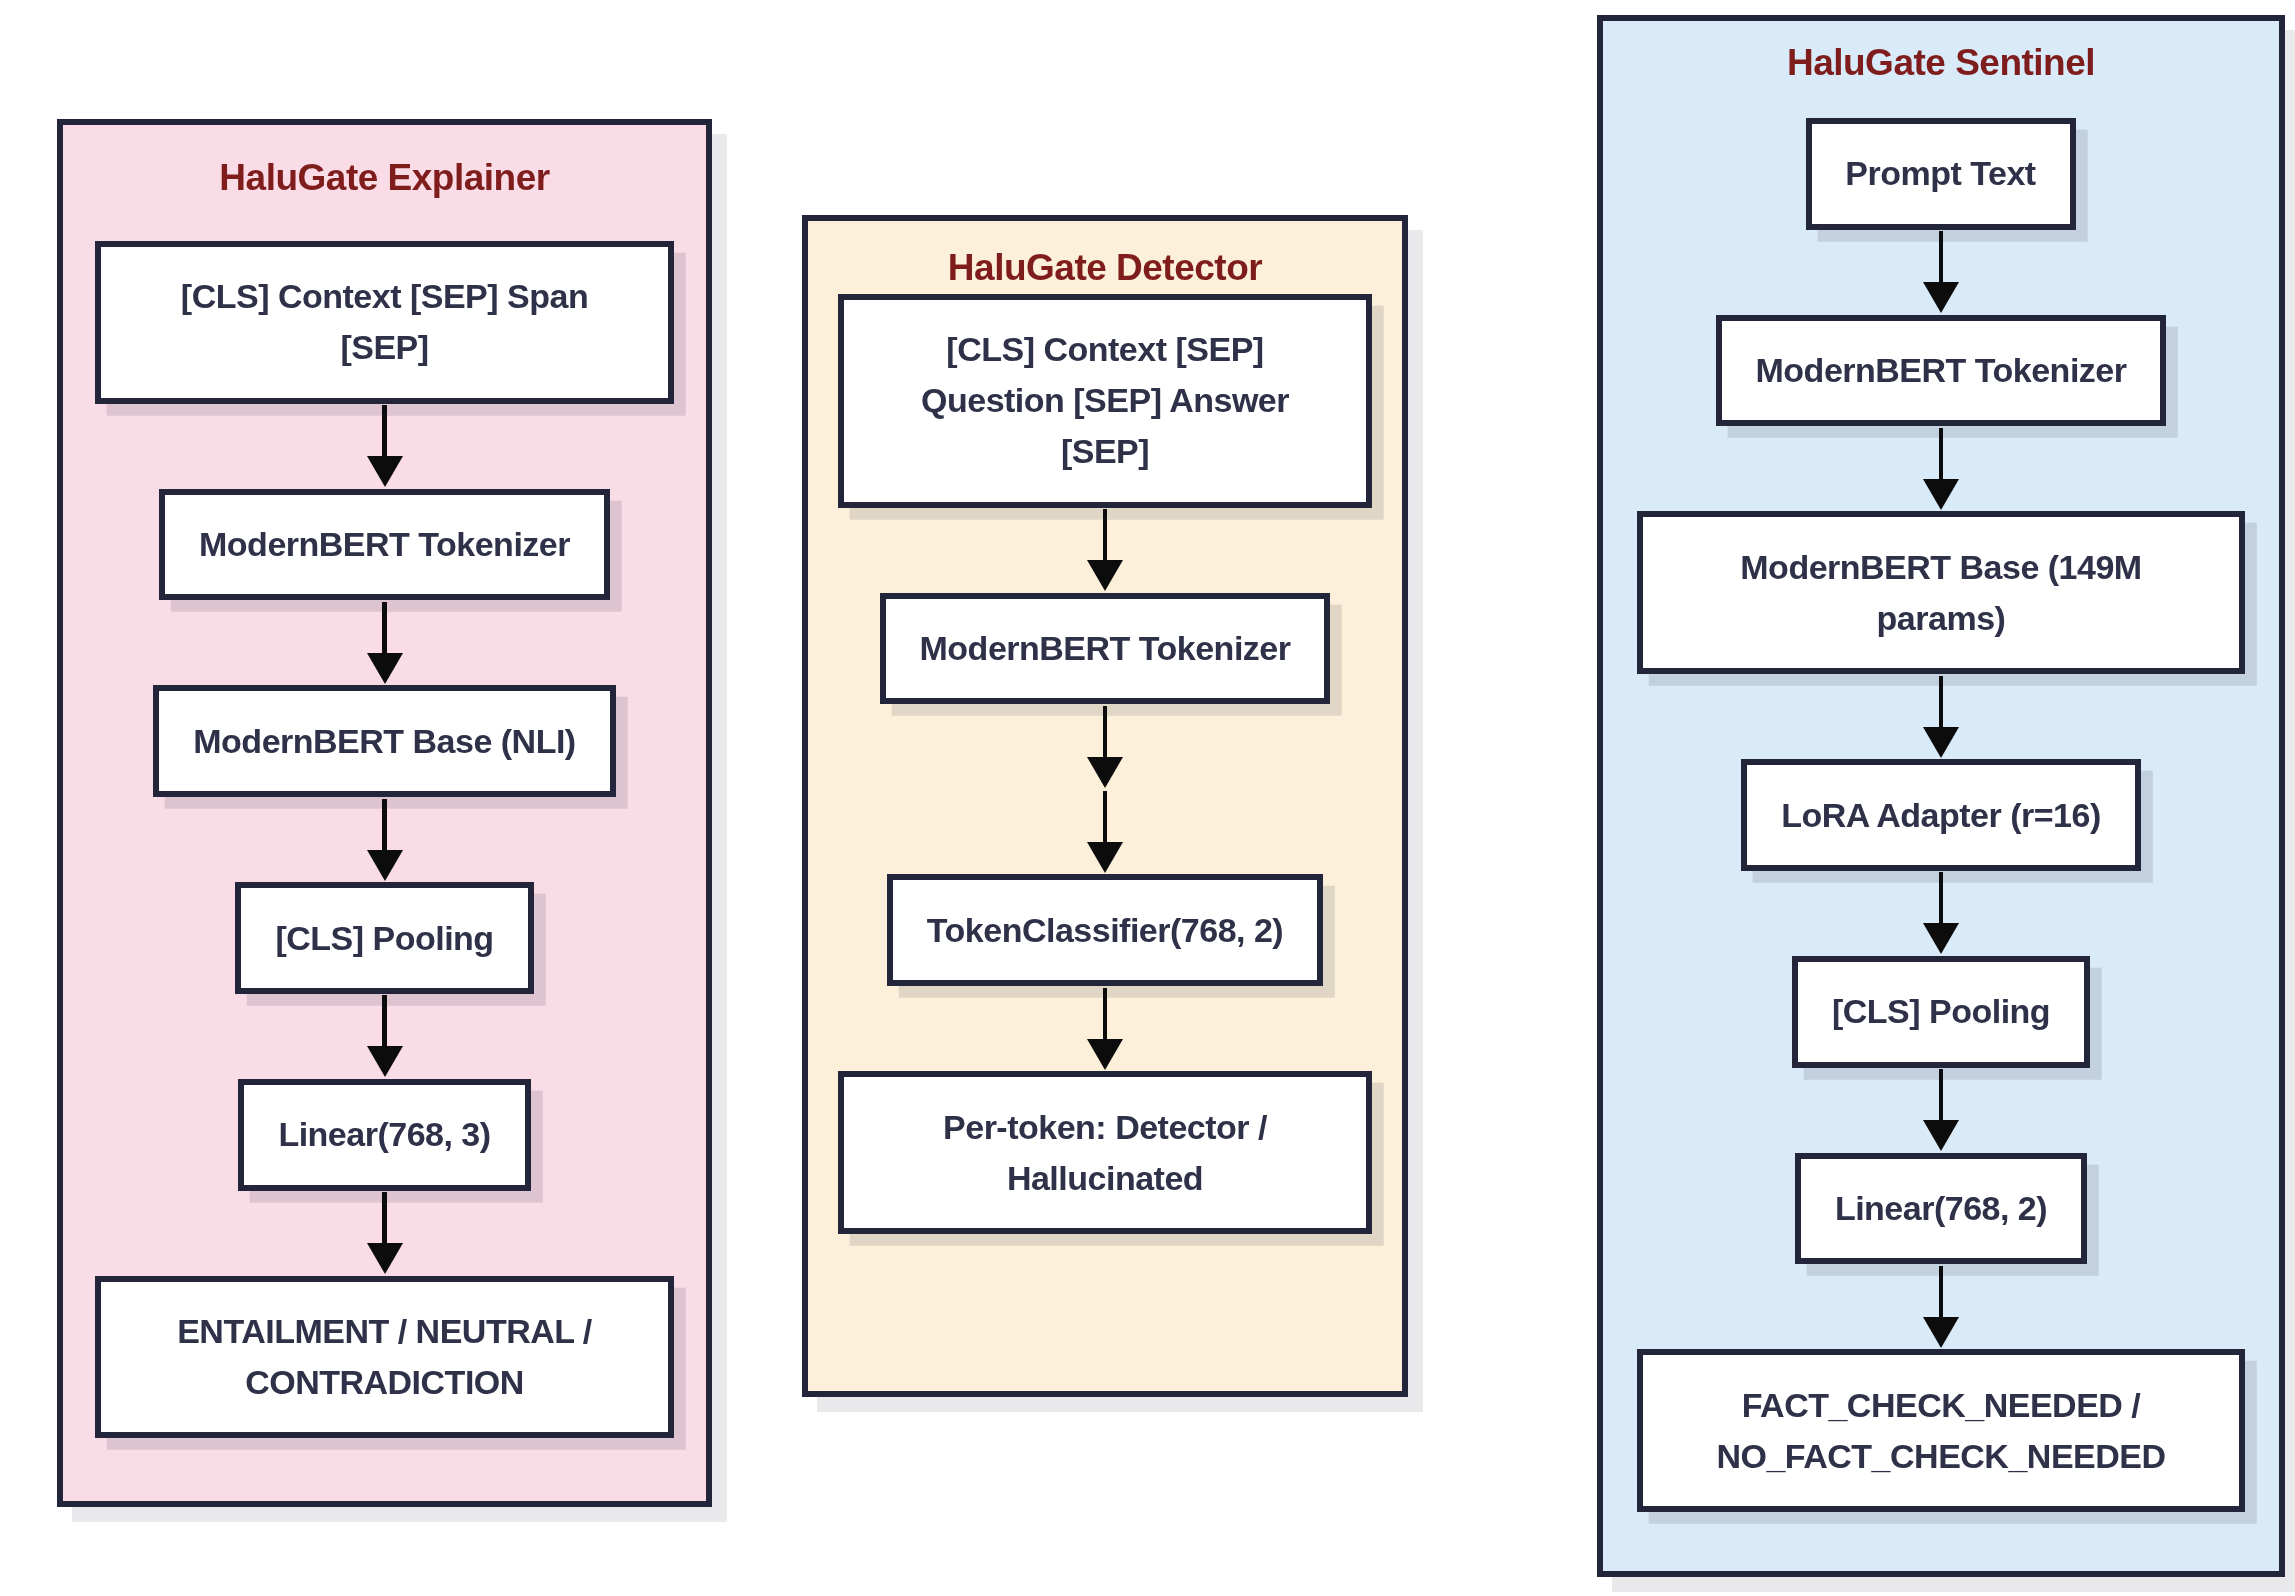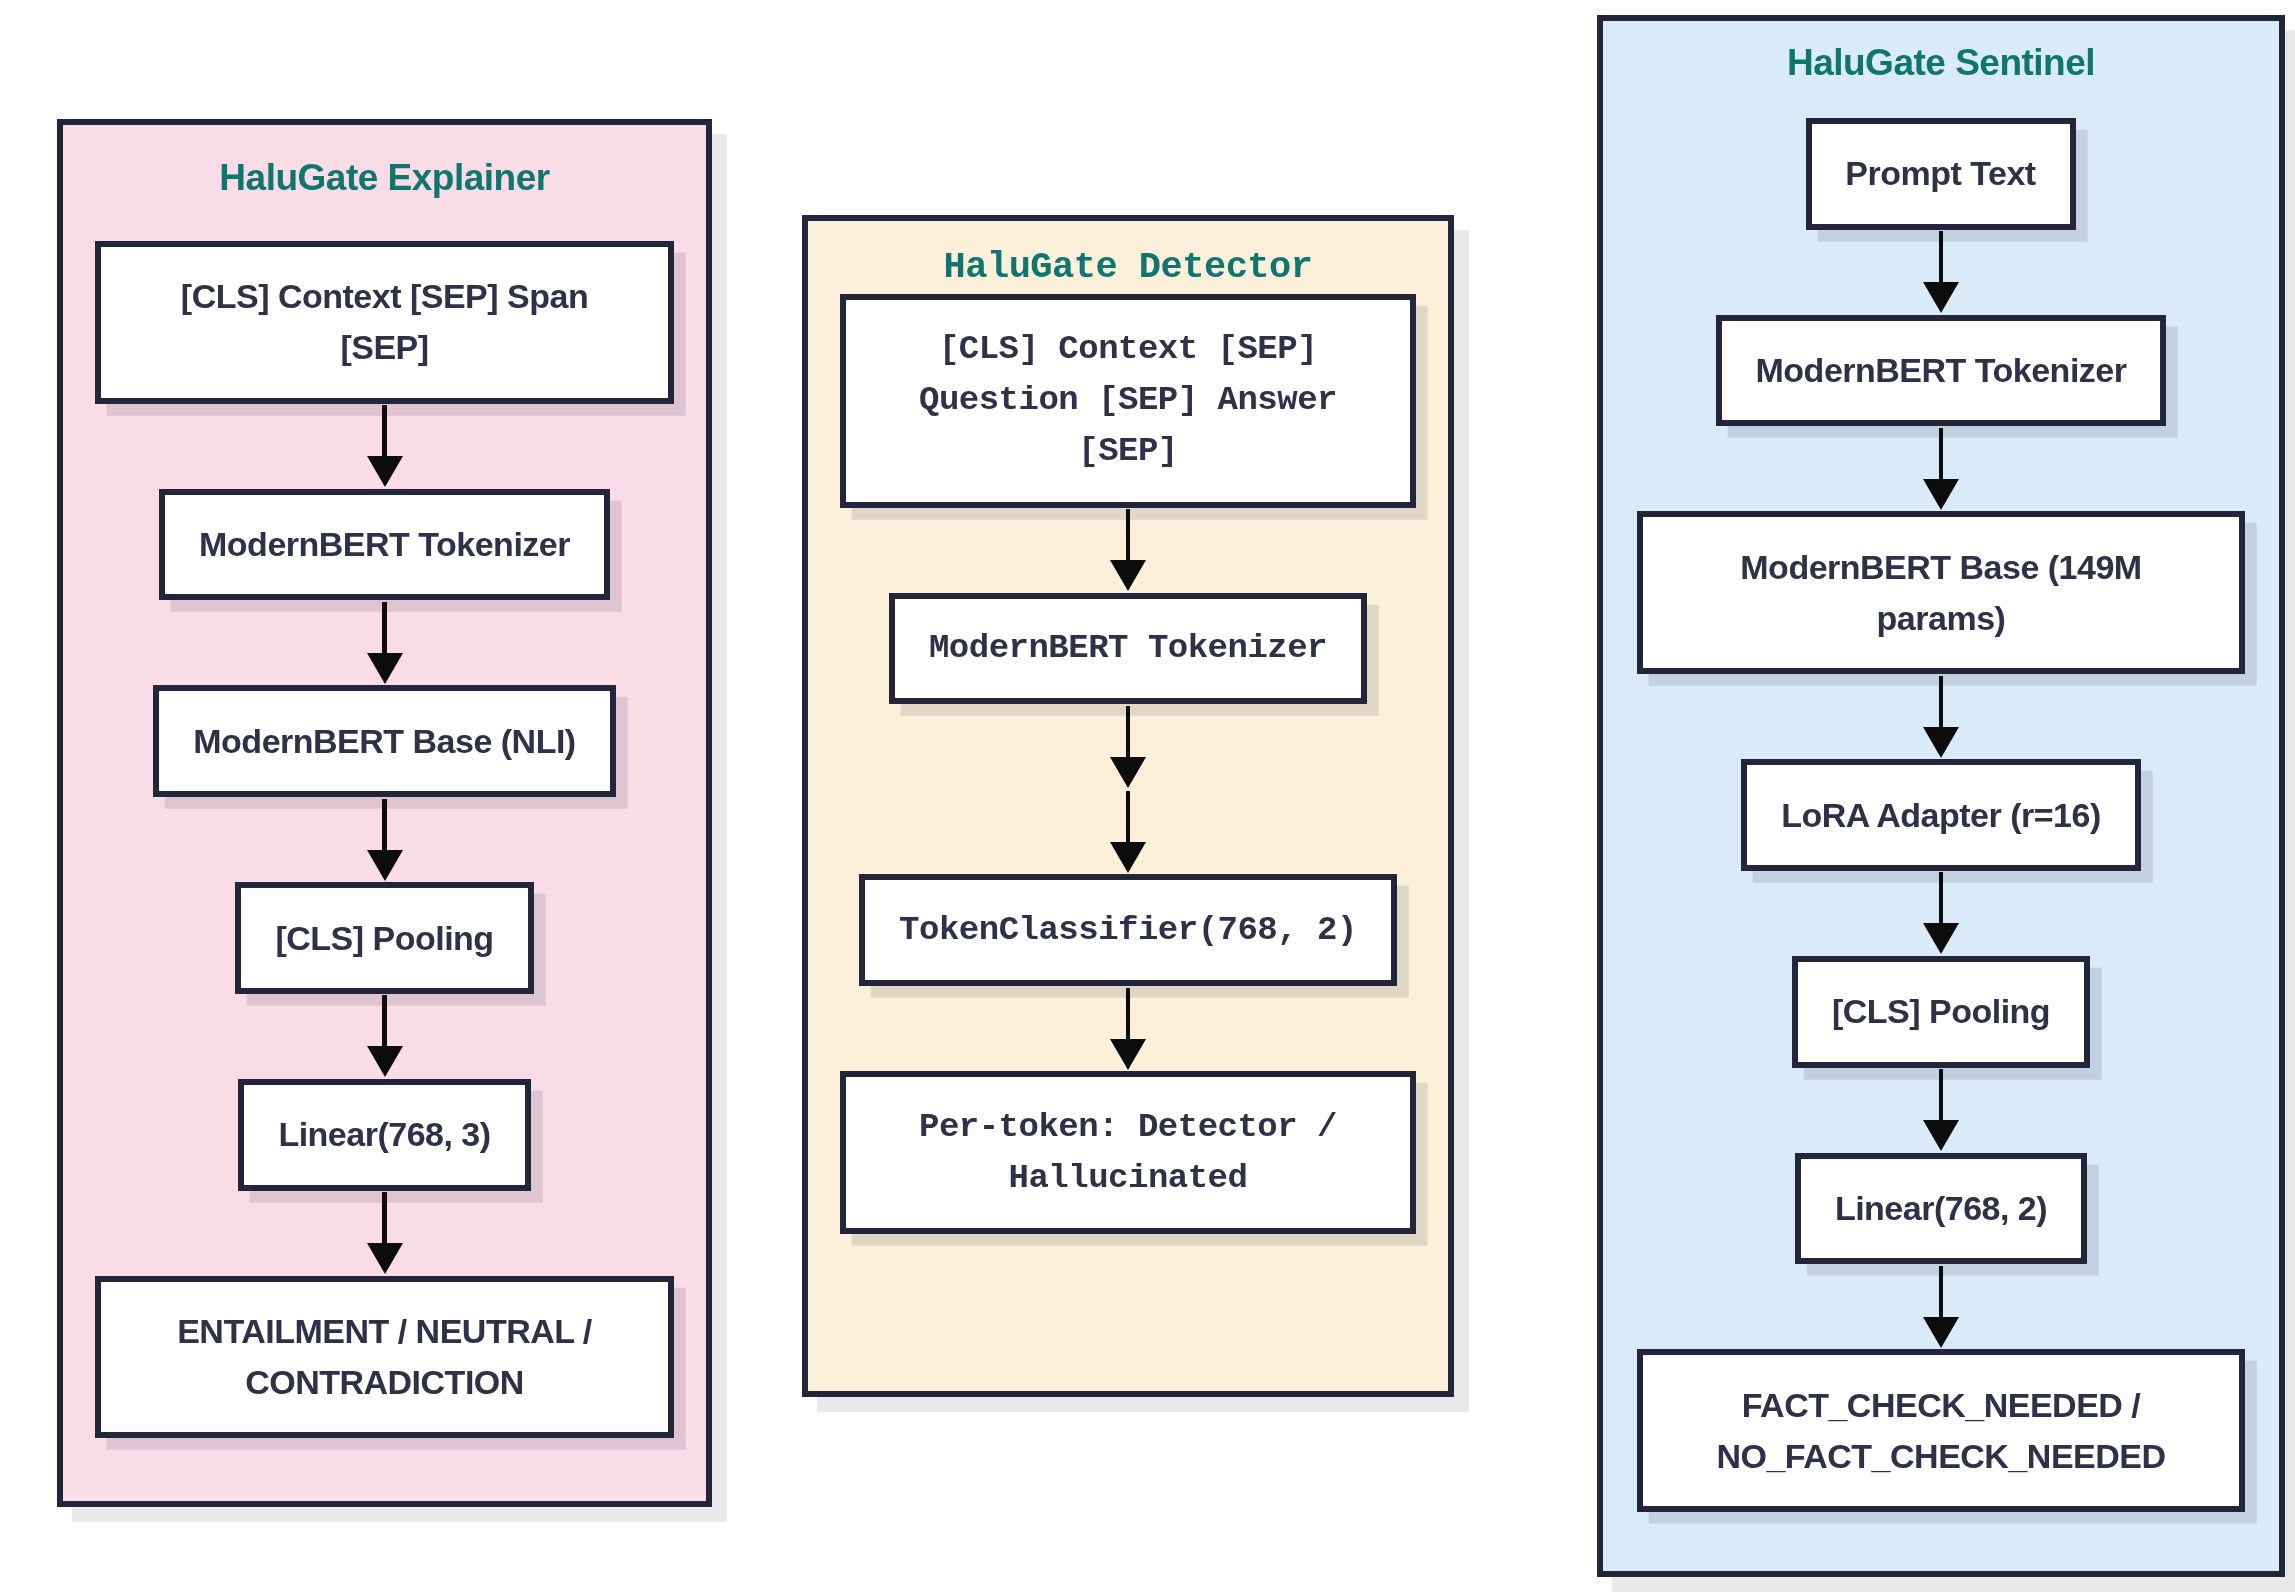--- a/index.html
+++ b/index.html
@@ -22,32 +22,31 @@
     box-shadow: 15px 15px 0 rgba(35, 38, 59, 0.10);
     display: flex;
     flex-direction: column;
     align-items: center;
   }
   #panel-explainer {
     left: 57px; top: 119px; width: 655px; height: 1388px;
     background: #f9dce6;
   }
   #panel-detector {
-    left: 802px; top: 215px; width: 652px; height: 1182px;
+    left: 802px; top: 215px; width: 606px; height: 1182px;
     background: #fcf0da;
-    font-family: Liberation Mono, monospace;
   }
   #panel-sentinel {
     left: 1597px; top: 15px; width: 688px; height: 1562px;
     background: #d9eaf8;
   }
   .panel-title {
     font-size: 37px;
     font-weight: 700;
-    color: #0f766e;
+    color: #7f1d1d;
     letter-spacing: -0.5px;
     line-height: 1.4;
     text-align: center;
   }
   #panel-explainer .panel-title { margin-top: 27px; }
   #panel-detector  .panel-title { margin-top: 21px; }
   #panel-sentinel  .panel-title { margin-top: 16px; }
 
   .box {
     box-sizing: border-box;

